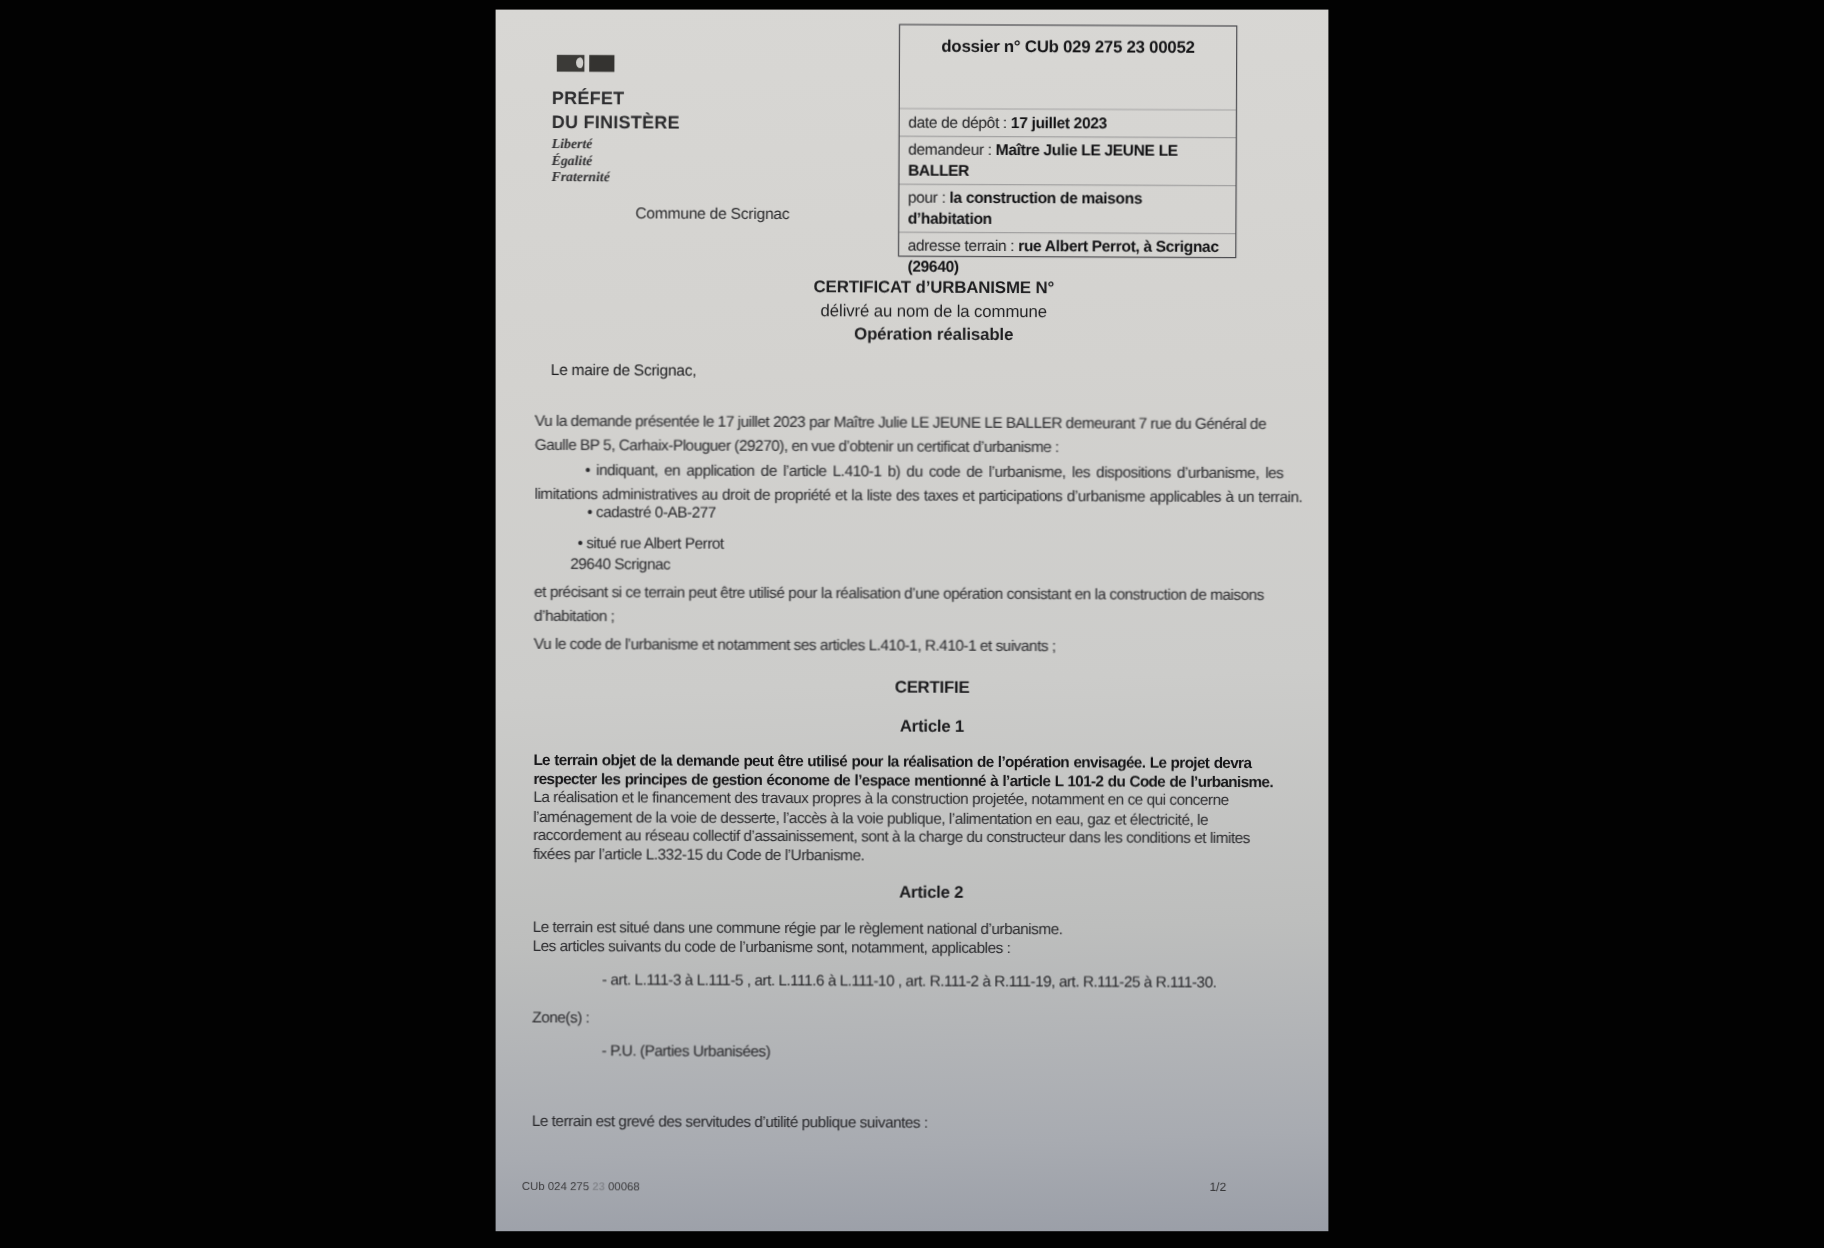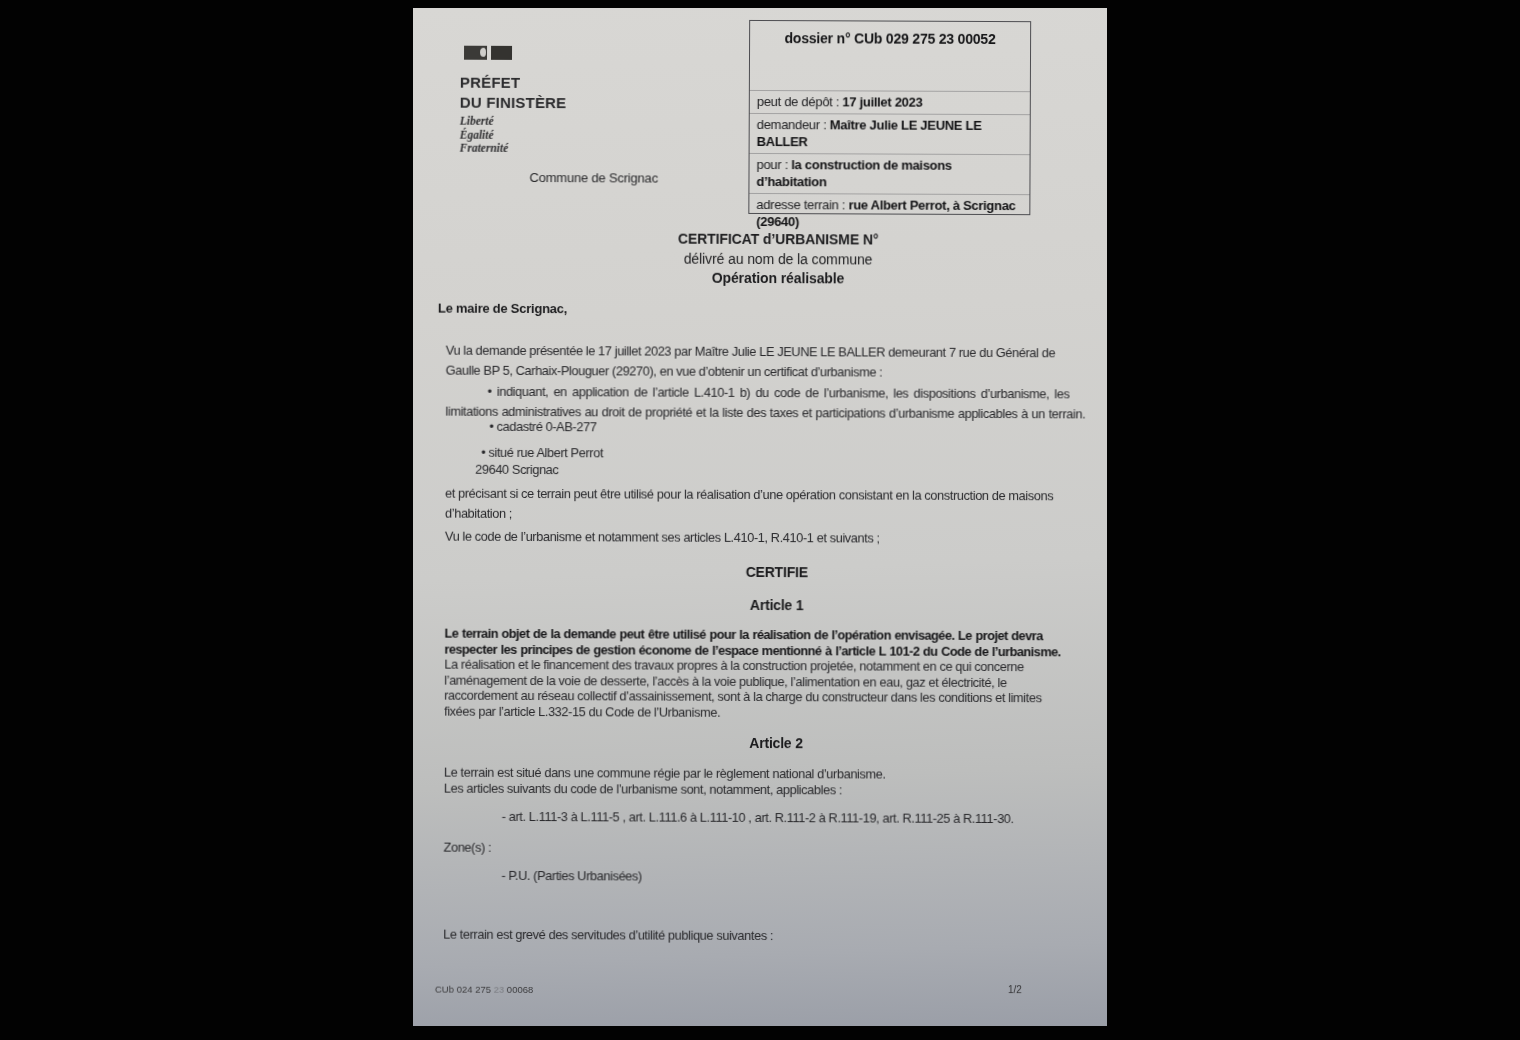--- a/index.html
+++ b/index.html
@@ -32,21 +32,21 @@
   .dbox-rows{position:absolute;top:69px;left:0;right:0;}
   .drow{padding:2px 7px 3px;border-top:1px solid rgba(70,70,75,0.35);font-size:13px;
         line-height:17px;letter-spacing:-0.3px;color:#222224;}
   .drow .val{font-weight:700;color:#121214;margin-top:32px;}
 
   
   .doc-title{left:32px;top:222px;width:664px;text-align:center;font-size:14px;
              line-height:19.5px;color:#1d1d1f;letter-spacing:-0.1px;}
   .t-bold{font-weight:700;}
 
-  .salutation{left:24px;top:294px;font-weight:700;font-size:13px;letter-spacing:-0.25px;color:#1c1c1e;}
+  .salutation{left:45px;top:294px;font-weight:400;font-size:13px;letter-spacing:-0.25px;color:#1c1c1e;}
 
   
   .blk{left:32px;width:780px;white-space:pre-line;font-size:12.8px;letter-spacing:-0.4px;
        line-height:20px;color:#28282b;}
   .line{left:32px;width:780px;white-space:nowrap;font-size:12.8px;letter-spacing:-0.4px;color:#28282b;}
   .p-vudemande{top:334px;}
   .p-ind1{top:377px;padding-left:42px;word-spacing:2px;}
   .p-ind2{top:397px;word-spacing:0.5px;}
   .b-cad{top:412px;padding-left:44px;}
   .b-sit{top:438px;padding-left:36px;}
@@ -86,21 +86,21 @@
       <div class="abs prefet">PRÉFET
 DU FINISTÈRE</div>
       <div class="abs motto">Liberté
 Égalité
 Fraternité</div>
       <div class="abs commune">Commune de Scrignac</div>
 
       <div class="abs dbox">
         <div class="dbox-title">dossier n° CUb 029 275 23 00052</div>
         <div class="dbox-rows">
-          <div class="drow"><span class="lbl">peut de dépôt : </span><span class="val">17 juillet 2023</span></div>
+          <div class="drow"><span class="lbl">date de dépôt : </span><span class="val">17 juillet 2023</span></div>
           <div class="drow"><span class="lbl">demandeur : </span><span class="val">Maître Julie LE JEUNE LE BALLER</span></div>
           <div class="drow"><span class="lbl">pour : </span><span class="val">la construction de maisons d’habitation</span></div>
           <div class="drow"><span class="lbl">adresse terrain : </span><span class="val">rue Albert Perrot, à Scrignac (29640)</span></div>
         </div>
       </div>
 
       <div class="abs doc-title">
         <div class="t-bold">CERTIFICAT d’URBANISME N°</div>
         <div>délivré au nom de la commune</div>
         <div class="t-bold">Opération réalisable</div>

